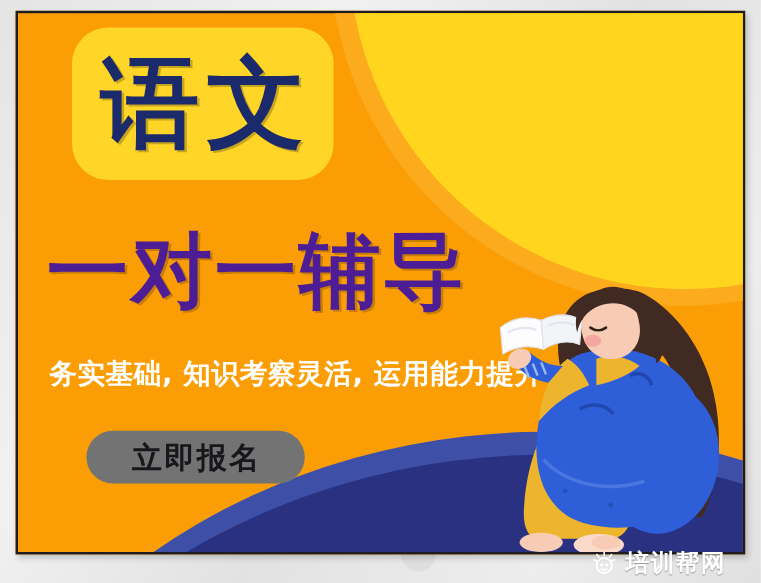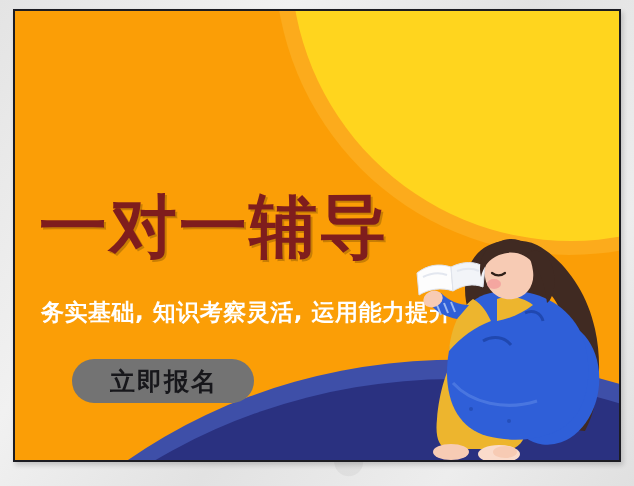--- a/index.html
+++ b/index.html
@@ -113,21 +113,21 @@
 
   
   .headline {
     position: absolute;
     left: 24px;
     top: 182px;
     width: 460px;
     font-size: 68px;
     line-height: 1;
     font-weight: 700;
-    color: #7f1d1d;
+    color: #4c1d95;
     letter-spacing: 2px;
     text-shadow: 2px 2px 0 rgba(0,0,0,0.20);
     white-space: nowrap;
   }
 
   
   .subtitle {
     position: absolute;
     left: 26px;
     top: 288px;
@@ -201,20 +201,23 @@
   <div class="backdrop"></div>
 
   <div class="poster">
 
     <div class="corner-arc-band"></div>
     <div class="corner-arc"></div>
 
     <div class="wave-light"></div>
     <div class="wave-dark"></div>
 
+    <div class="badge">
+      <span class="badge-text">语文</span>
+    </div>
 
     <div class="headline">一对一辅导</div>
 
     <div class="subtitle">务实基础, 知识考察灵活, 运用能力提升</div>
 
     <div class="cta">
       <span class="cta-text">立即报名</span>
     </div>
 
     <div class="illustration">
@@ -291,14 +294,30 @@
         <path d="M112 22 C124 30 132 48 134 70 C142 64 144 44 138 30
                  C132 18 122 14 112 22 Z" fill="#402a22"></path>
 
         <path d="M79 40 c4 3 9 3 13 0" stroke="#2f2018" stroke-width="2.2" fill="none" stroke-linecap="round"></path>
         <ellipse cx="81" cy="51" rx="7" ry="5" fill="#f39a9a" opacity="0.75"></ellipse>
       </svg>
     </div>
 
   </div>
 
+  <div class="watermark">
+    <svg class="wm-icon" viewBox="0 0 24 24">
+      <g stroke="#ffffff" stroke-width="1.6" stroke-linecap="round">
+        <path d="M12 1.5 V4.5"></path>
+        <path d="M5 3.6 L6.9 6.2"></path>
+        <path d="M19 3.6 L17.1 6.2"></path>
+        <path d="M2.2 8.6 L5 10"></path>
+        <path d="M21.8 8.6 L19 10"></path>
+      </g>
+      <circle cx="12" cy="14" r="7.2" fill="none" stroke="#ffffff" stroke-width="1.8"></circle>
+      <circle cx="9.6" cy="13.4" r="1.5" fill="#ffffff"></circle>
+      <circle cx="14.4" cy="13.4" r="1.5" fill="#ffffff"></circle>
+      <path d="M9.4 17.2 c1.6 1.2 3.6 1.2 5.2 0" stroke="#ffffff" stroke-width="1.5" fill="none" stroke-linecap="round"></path>
+    </svg>
+    <span class="wm-text">培训帮网</span>
+  </div>
 
 </div>
 
 </body></html>

